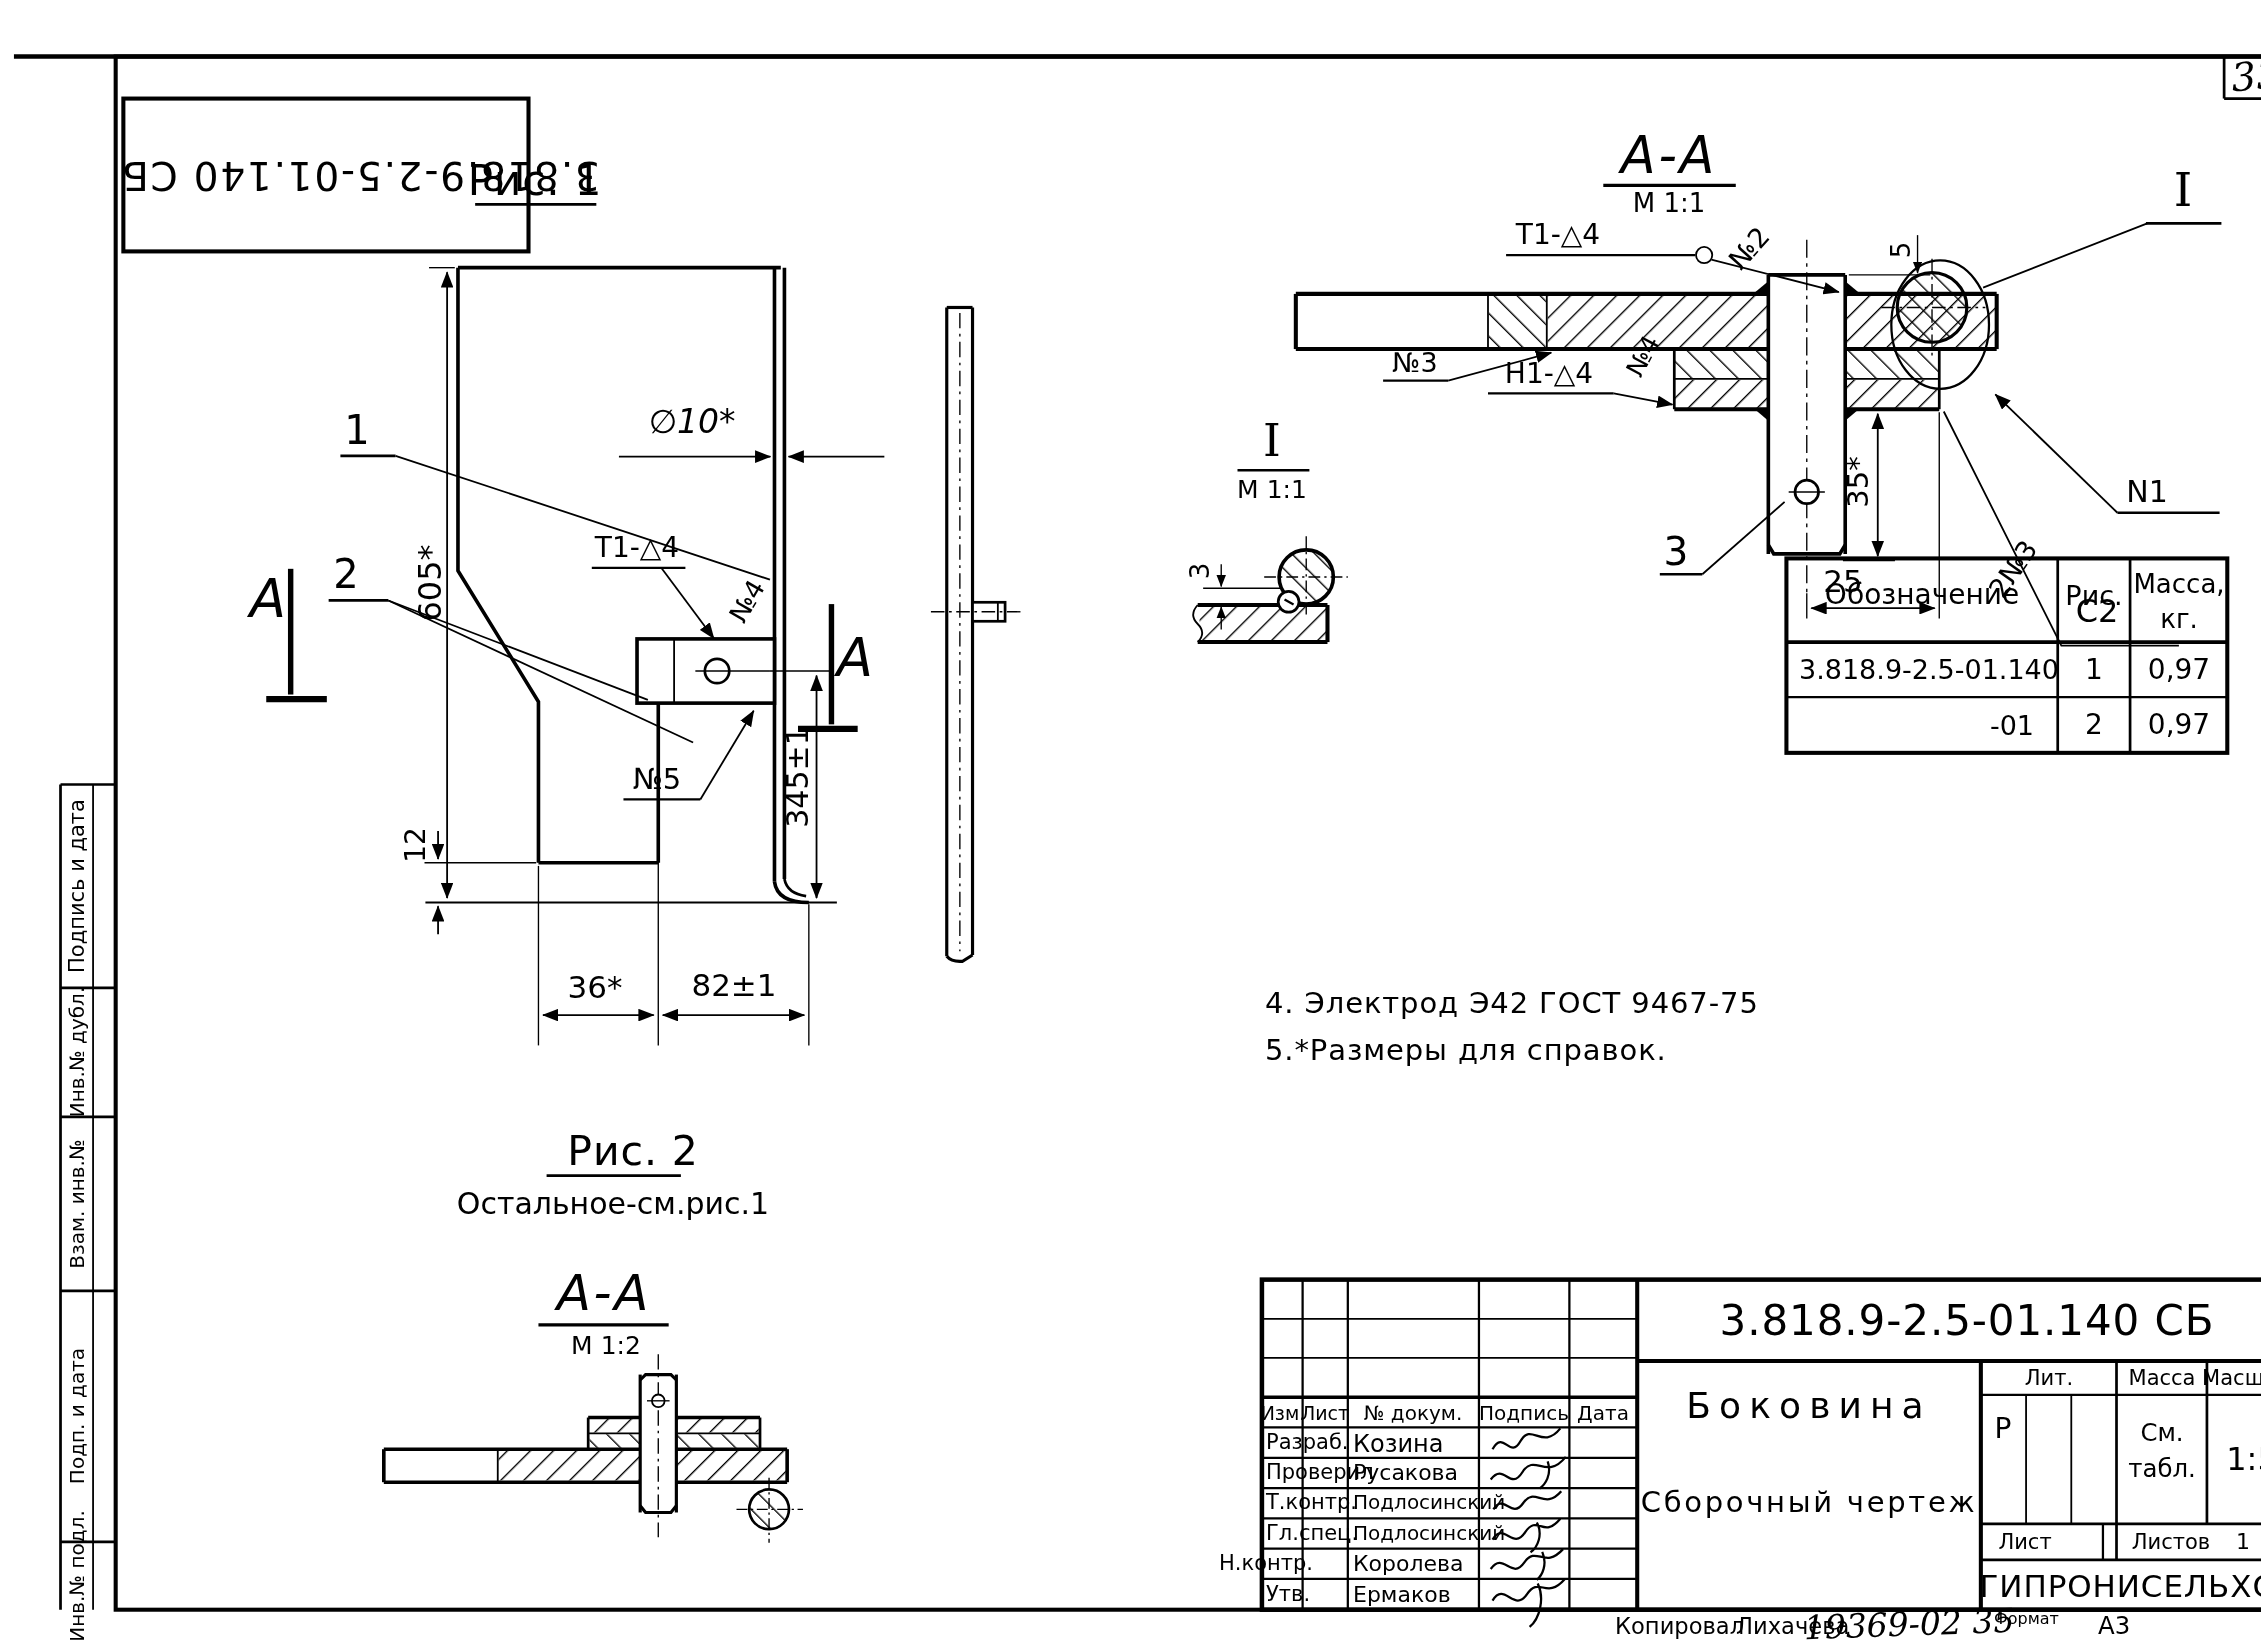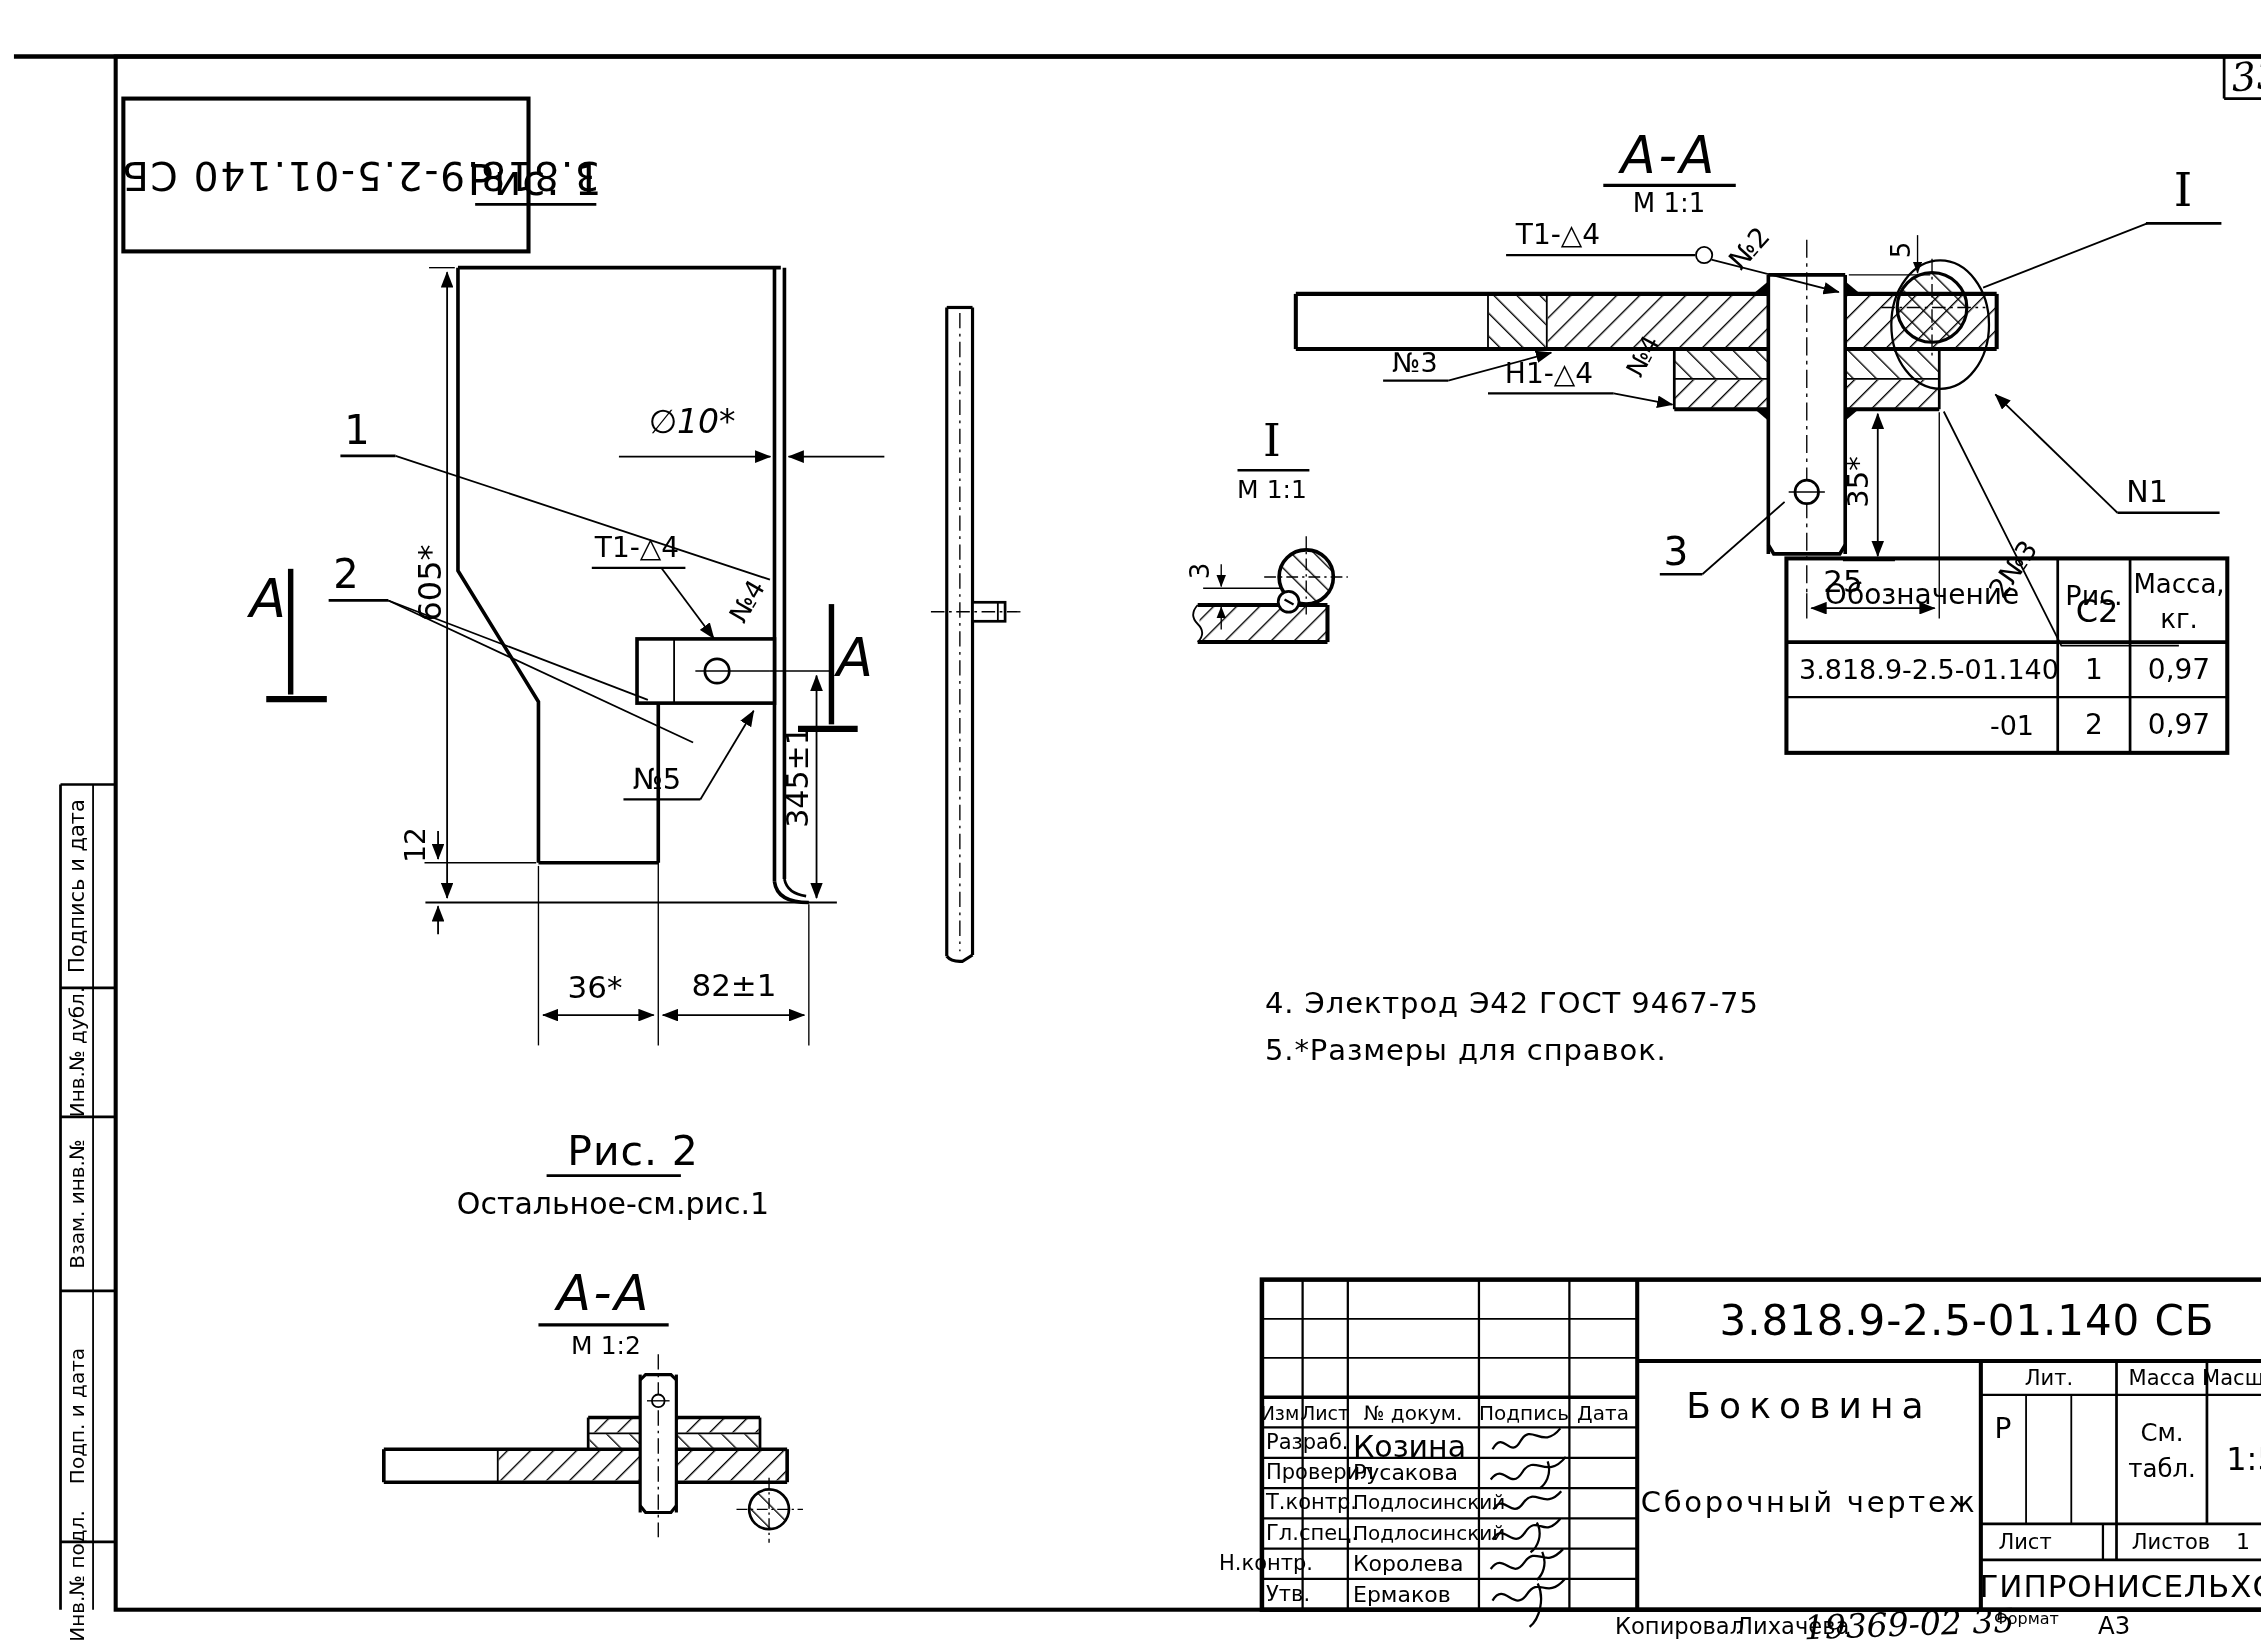--- a/index.html
+++ b/index.html
@@ -361,21 +361,21 @@
 <div class="t v" style="left:77px;top:1576px;font-size:20px">Инв.№ подл.</div>
 
 <div class="t c sp2" style="left:1967px;top:1321px;font-size:42px">3.818.9-2.5-01.140 СБ</div>
 <div class="t c" style="left:1283px;top:1413px;font-size:19px">Изм.</div>
 <div class="t c" style="left:1325px;top:1413px;font-size:19px">Лист</div>
 <div class="t c" style="left:1413px;top:1413px;font-size:20px">№ докум.</div>
 <div class="t c" style="left:1524px;top:1413px;font-size:20px">Подпись</div>
 <div class="t c" style="left:1603px;top:1413px;font-size:20px">Дата</div>
 
 <div class="t" style="left:1266px;top:1432px;font-size:21px">Разраб.</div>
-<div class="t" style="left:1353px;top:1432px;font-size:30px">Козина</div>
+<div class="t" style="left:1353px;top:1432px;font-size:24px">Козина</div>
 <div class="t" style="left:1266px;top:1462px;font-size:21px">Проверил</div>
 <div class="t" style="left:1353px;top:1462px;font-size:22px">Русакова</div>
 <div class="t" style="left:1266px;top:1492px;font-size:21px">Т.контр.</div>
 <div class="t" style="left:1353px;top:1492px;font-size:20px">Подлосинский</div>
 <div class="t" style="left:1266px;top:1523px;font-size:21px">Гл.спец.</div>
 <div class="t" style="left:1353px;top:1523px;font-size:20px">Подлосинский</div>
 <div class="t" style="left:1219px;top:1553px;font-size:21px">Н.контр.</div>
 <div class="t" style="left:1353px;top:1553px;font-size:22px">Королева</div>
 <div class="t" style="left:1266px;top:1584px;font-size:21px">Утв.</div>
 <div class="t" style="left:1353px;top:1584px;font-size:22px">Ермаков</div>

